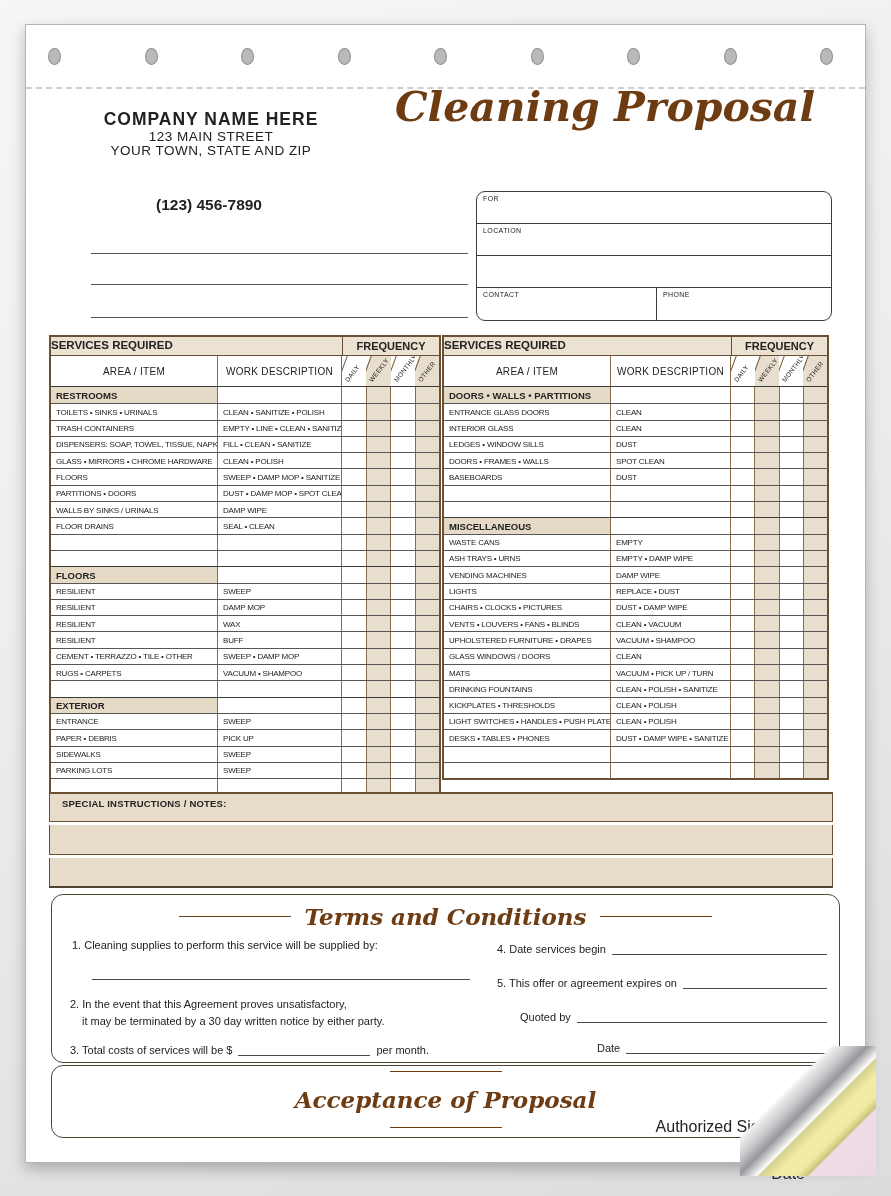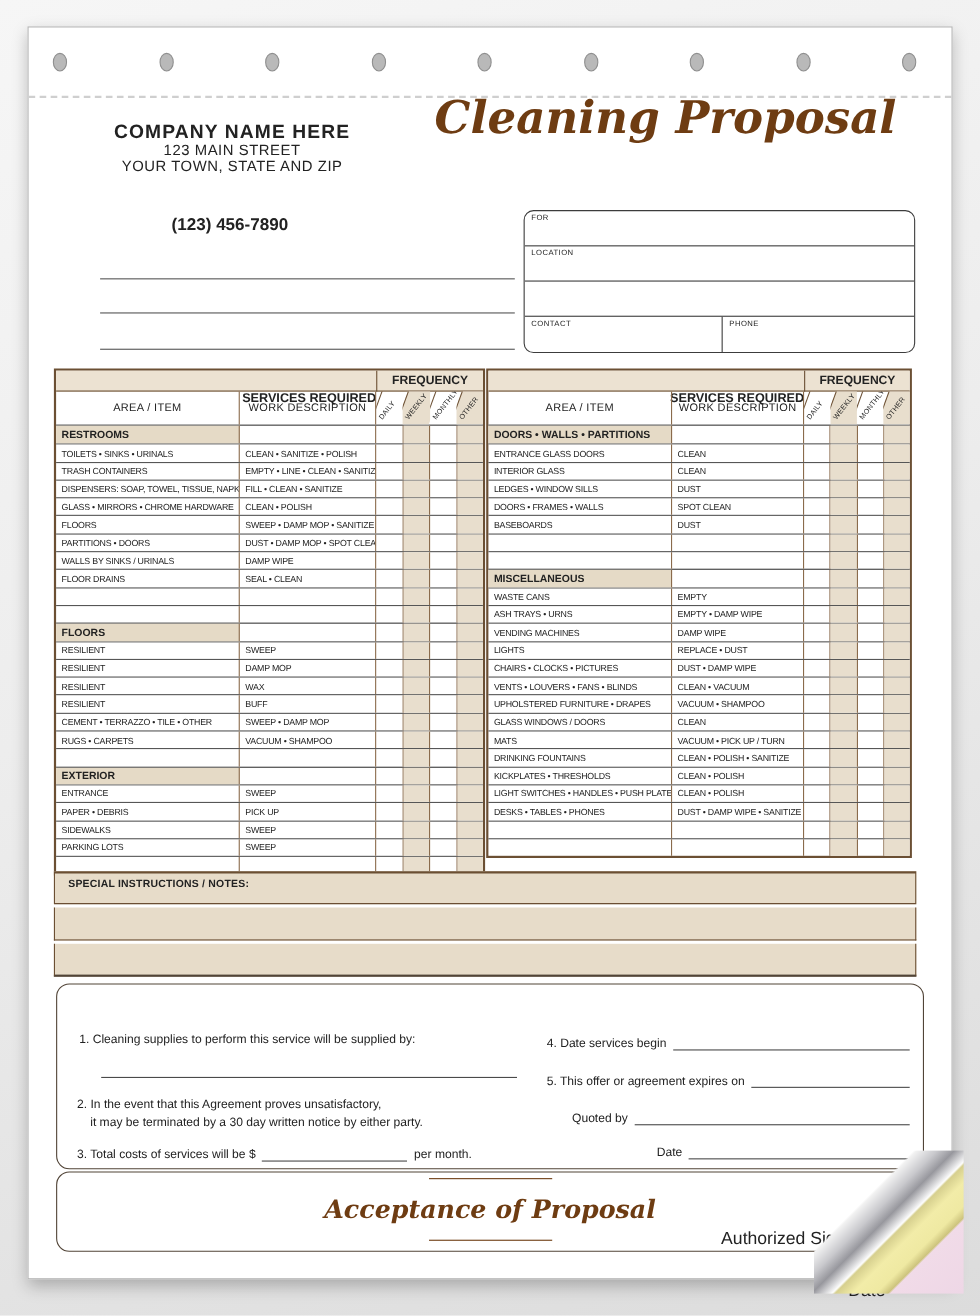--- a/index.html
+++ b/index.html
@@ -36,22 +36,22 @@
   .inforow { height:32px; border-bottom:1px solid #3c3c3c; position:relative; }
   .inforow:last-child { border-bottom:none; height:33px; display:flex; }
   .flabel { font-size:7px; letter-spacing:.4px; color:#222; padding:3px 0 0 6px; display:block; }
   .half { flex:1; position:relative; }
   .half.l { border-right:1px solid #3c3c3c; flex:0 0 180px; }
   
   .svc { position:absolute; top:310px; border:2px solid #6b4f33; background:#fff; }
   .svc.left  { left:23px;  width:392px; --wa:167px; --wd:124px; }
   .svc.right { left:416px; width:387px; --wa:167px; --wd:120px; }
   .thead { display:flex; height:19px; background:#ece2d2; border-bottom:1.5px solid #6b4f33; }
-  .h-serv { width:calc(var(--wa) + var(--wd) + 1px); text-align:right; font-weight:bold;
-    font-size:11.5px; padding-top:19px; border-right:1.5px solid #6b4f33; }
+  .h-serv { width:calc(var(--wa) + var(--wd) + 1px); text-align:left; font-weight:bold;
+    font-size:11.5px; padding-top:2px; border-right:1.5px solid #6b4f33; }
   .h-freq { flex:1; text-align:center; font-weight:bold; font-size:11px; padding-top:3px; }
   .subhead { display:flex; height:31px; border-bottom:1.5px solid #3a3a3a; }
   .sh-a { width:var(--wa); border-right:1px solid #8a6b4c; font-size:10px;
     text-align:center; padding-top:10px; letter-spacing:.3px; }
   .sh-d { width:var(--wd); border-right:1px solid #8a6b4c; font-size:10px;
     text-align:center; padding-top:10px; letter-spacing:.3px; }
   .sh-f { flex:1; position:relative; overflow:hidden; }
   .sh-f .band { position:absolute; top:-4px; bottom:0; left:0; right:-6px;
     transform:skewX(-20deg); border-left:1px solid #6b4f33; }
   .sh-f.shade .band { background:#e8decd; }
@@ -602,20 +602,25 @@
 
   <div class="notes">
     <div class="strip">
       <div class="label">SPECIAL INSTRUCTIONS / NOTES:</div>
     </div>
     <div class="strip"></div>
     <div class="strip"></div>
   </div>
 
   <div class="obox terms">
+    <div class="script-h">
+      <span class="rule"></span>
+      <span class="txt script">Terms and Conditions</span>
+      <span class="rule"></span>
+    </div>
     <div class="trm" style="left:20px; top:44px; width:400px;">
       <span>1. Cleaning supplies to perform this service will be supplied by:</span>
     </div>
     <div class="trm" style="left:40px; top:84px; width:378px;">
       <span class="fill" style="margin-left:0;"></span>
     </div>
     <div class="trm" style="left:18px; top:103px;">
       <span>2. In the event that this Agreement proves unsatisfactory,</span>
     </div>
     <div class="trm" style="left:30px; top:120px;">

